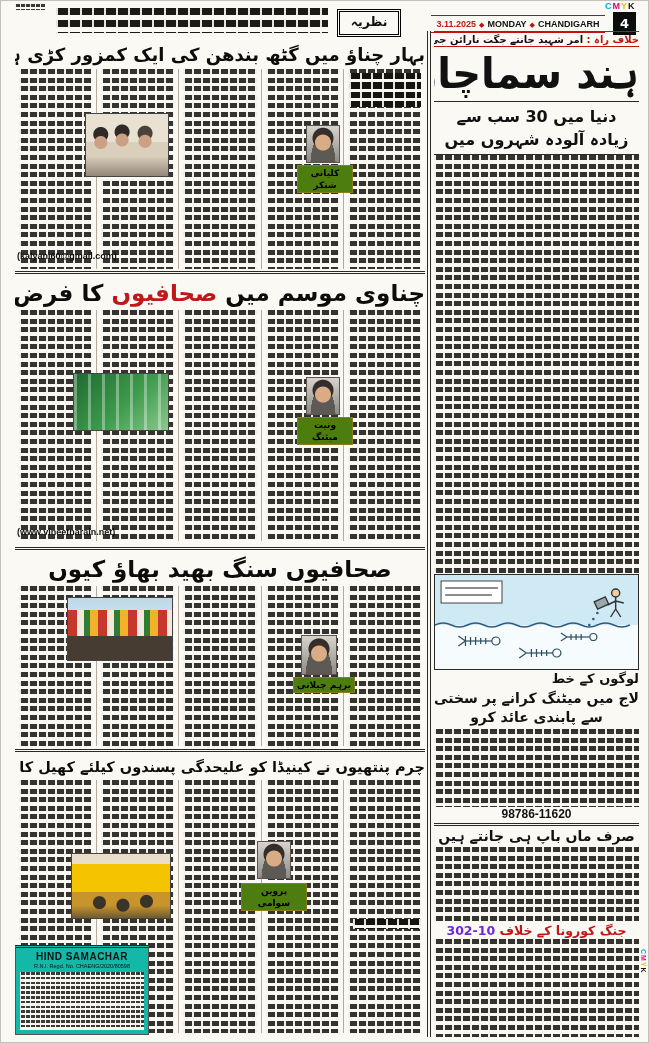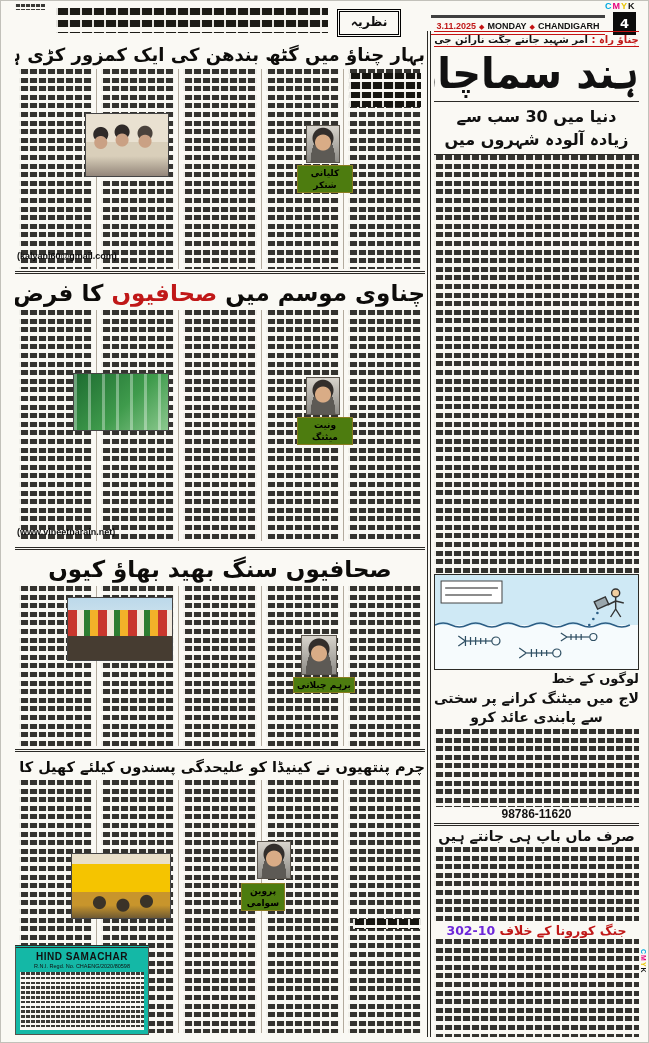--- a/index.html
+++ b/index.html
@@ -26,21 +26,21 @@
   .col:not(:last-child){border-left:1px solid #b3ab9e;}
   .col .fake,.col .fake-bold{height:100%;}
   
   .headline{font-weight:bold;text-align:center;color:#0d0c0a;letter-spacing:0;}
   .red{color:#c01818;}
   .blue{color:#6d28d9;}
   
   .hrule2{border-top:1px solid #2b2a26;border-bottom:1px solid #2b2a26;height:3px;box-sizing:border-box;}
   .vrule2{border-left:1px solid #2b2a26;border-right:1px solid #2b2a26;width:4px;box-sizing:border-box;}
   
-  .datestrip{border-top:3px solid #404040;border-bottom:1px solid #c41212;direction:ltr;
+  .datestrip{border-top:1px solid #404040;border-bottom:1px solid #c41212;direction:ltr;
              font-size:9px;font-weight:bold;display:flex;align-items:center;justify-content:center;gap:3px;
              font-family:"Liberation Sans","DejaVu Sans",sans-serif;}
   .diamond::before{content:"◆";color:#c41212;font-size:7px;}
   .pagenum{background:#0c0c0c;color:#fff;font-weight:bold;font-size:13px;display:flex;
            align-items:center;justify-content:center;}
   .cmyk{direction:ltr;font-family:"Liberation Sans","DejaVu Sans",sans-serif;font-size:9px;font-weight:bold;letter-spacing:1px;}
   .cmyk .c{color:#00a9e0}.cmyk .m{color:#e6007e}.cmyk .y{color:#e8c400}.cmyk .k{color:#131313}
   .cmyk-vert{writing-mode:vertical-rl;font-size:7px;}
   .edbox{border:1px solid #000;outline:1px solid #000;outline-offset:1.5px;background:#faf9f4;
          font-size:12.5px;font-weight:bold;text-align:center;line-height:20px;}
@@ -227,32 +227,32 @@
       <div class="col">
           <div class="fake"></div>
         </div>
       <div class="col">
           <div class="fake"></div>
         </div>
     </div>
   </div>
   <div class="abs photo ph-yellow" style="left:70px;top:852px;width:100px;height:66px;"></div>
   <div class="abs portrait" style="left:256px;top:840px;width:34px;height:38px;"></div>
-  <div class="abs byline" style="left:240px;top:882px;width:44px;">پروین سوامی</div>
+  <div class="abs byline" style="left:240px;top:882px;width:66px;">پروین سوامی</div>
   <div class="abs fake-bold" style="left:352px;top:918px;width:68px;height:10px;"></div>
 
   <div class="abs imprint" style="left:14px;top:944px;width:134px;height:90px;">
     <div class="t">HIND SAMACHAR</div>
     <div class="r">R.N.I. Regd. No. CHAENG/2020/80598</div>
     <div class="fake-tiny" style="height:58px;"></div>
   </div>
 
   <div class="abs oped" style="left:433px;top:30px;width:205px;">
     <div class="slogan" style="height:16px;">
-      <span class="red">چناؤ راہ :</span>
+      <span class="red">خلاف راہ :</span>
       <span>امر شہید جانتے جگت نارائن جی</span>
     </div>
     <div class="callig" style="height:54px;">ہند سماچار</div>
     <div class="oped-head" style="height:54px;">دنیا میں 30 سب سے زیادہ آلودہ شہروں میں سے 21 بھارت میں</div>
     <div class="fake" style="height:419px;"></div>
     <div class="cartoon" style="height:96px;">
       <svg viewBox="0 0 200 94" preserveAspectRatio="none">
         <rect x="0" y="0" width="200" height="50" fill="#cfe9f5"></rect>
         <rect x="0" y="50" width="200" height="44" fill="#f6fbfd"></rect>
         <path d="M0 50 q8 -4 16 0 t16 0 t16 0 t16 0 t16 0 t16 0 t16 0 t16 0 t16 0 t16 0 t16 0 t16 0" fill="none" stroke="#2b5d84" stroke-width="1.5"></path>

